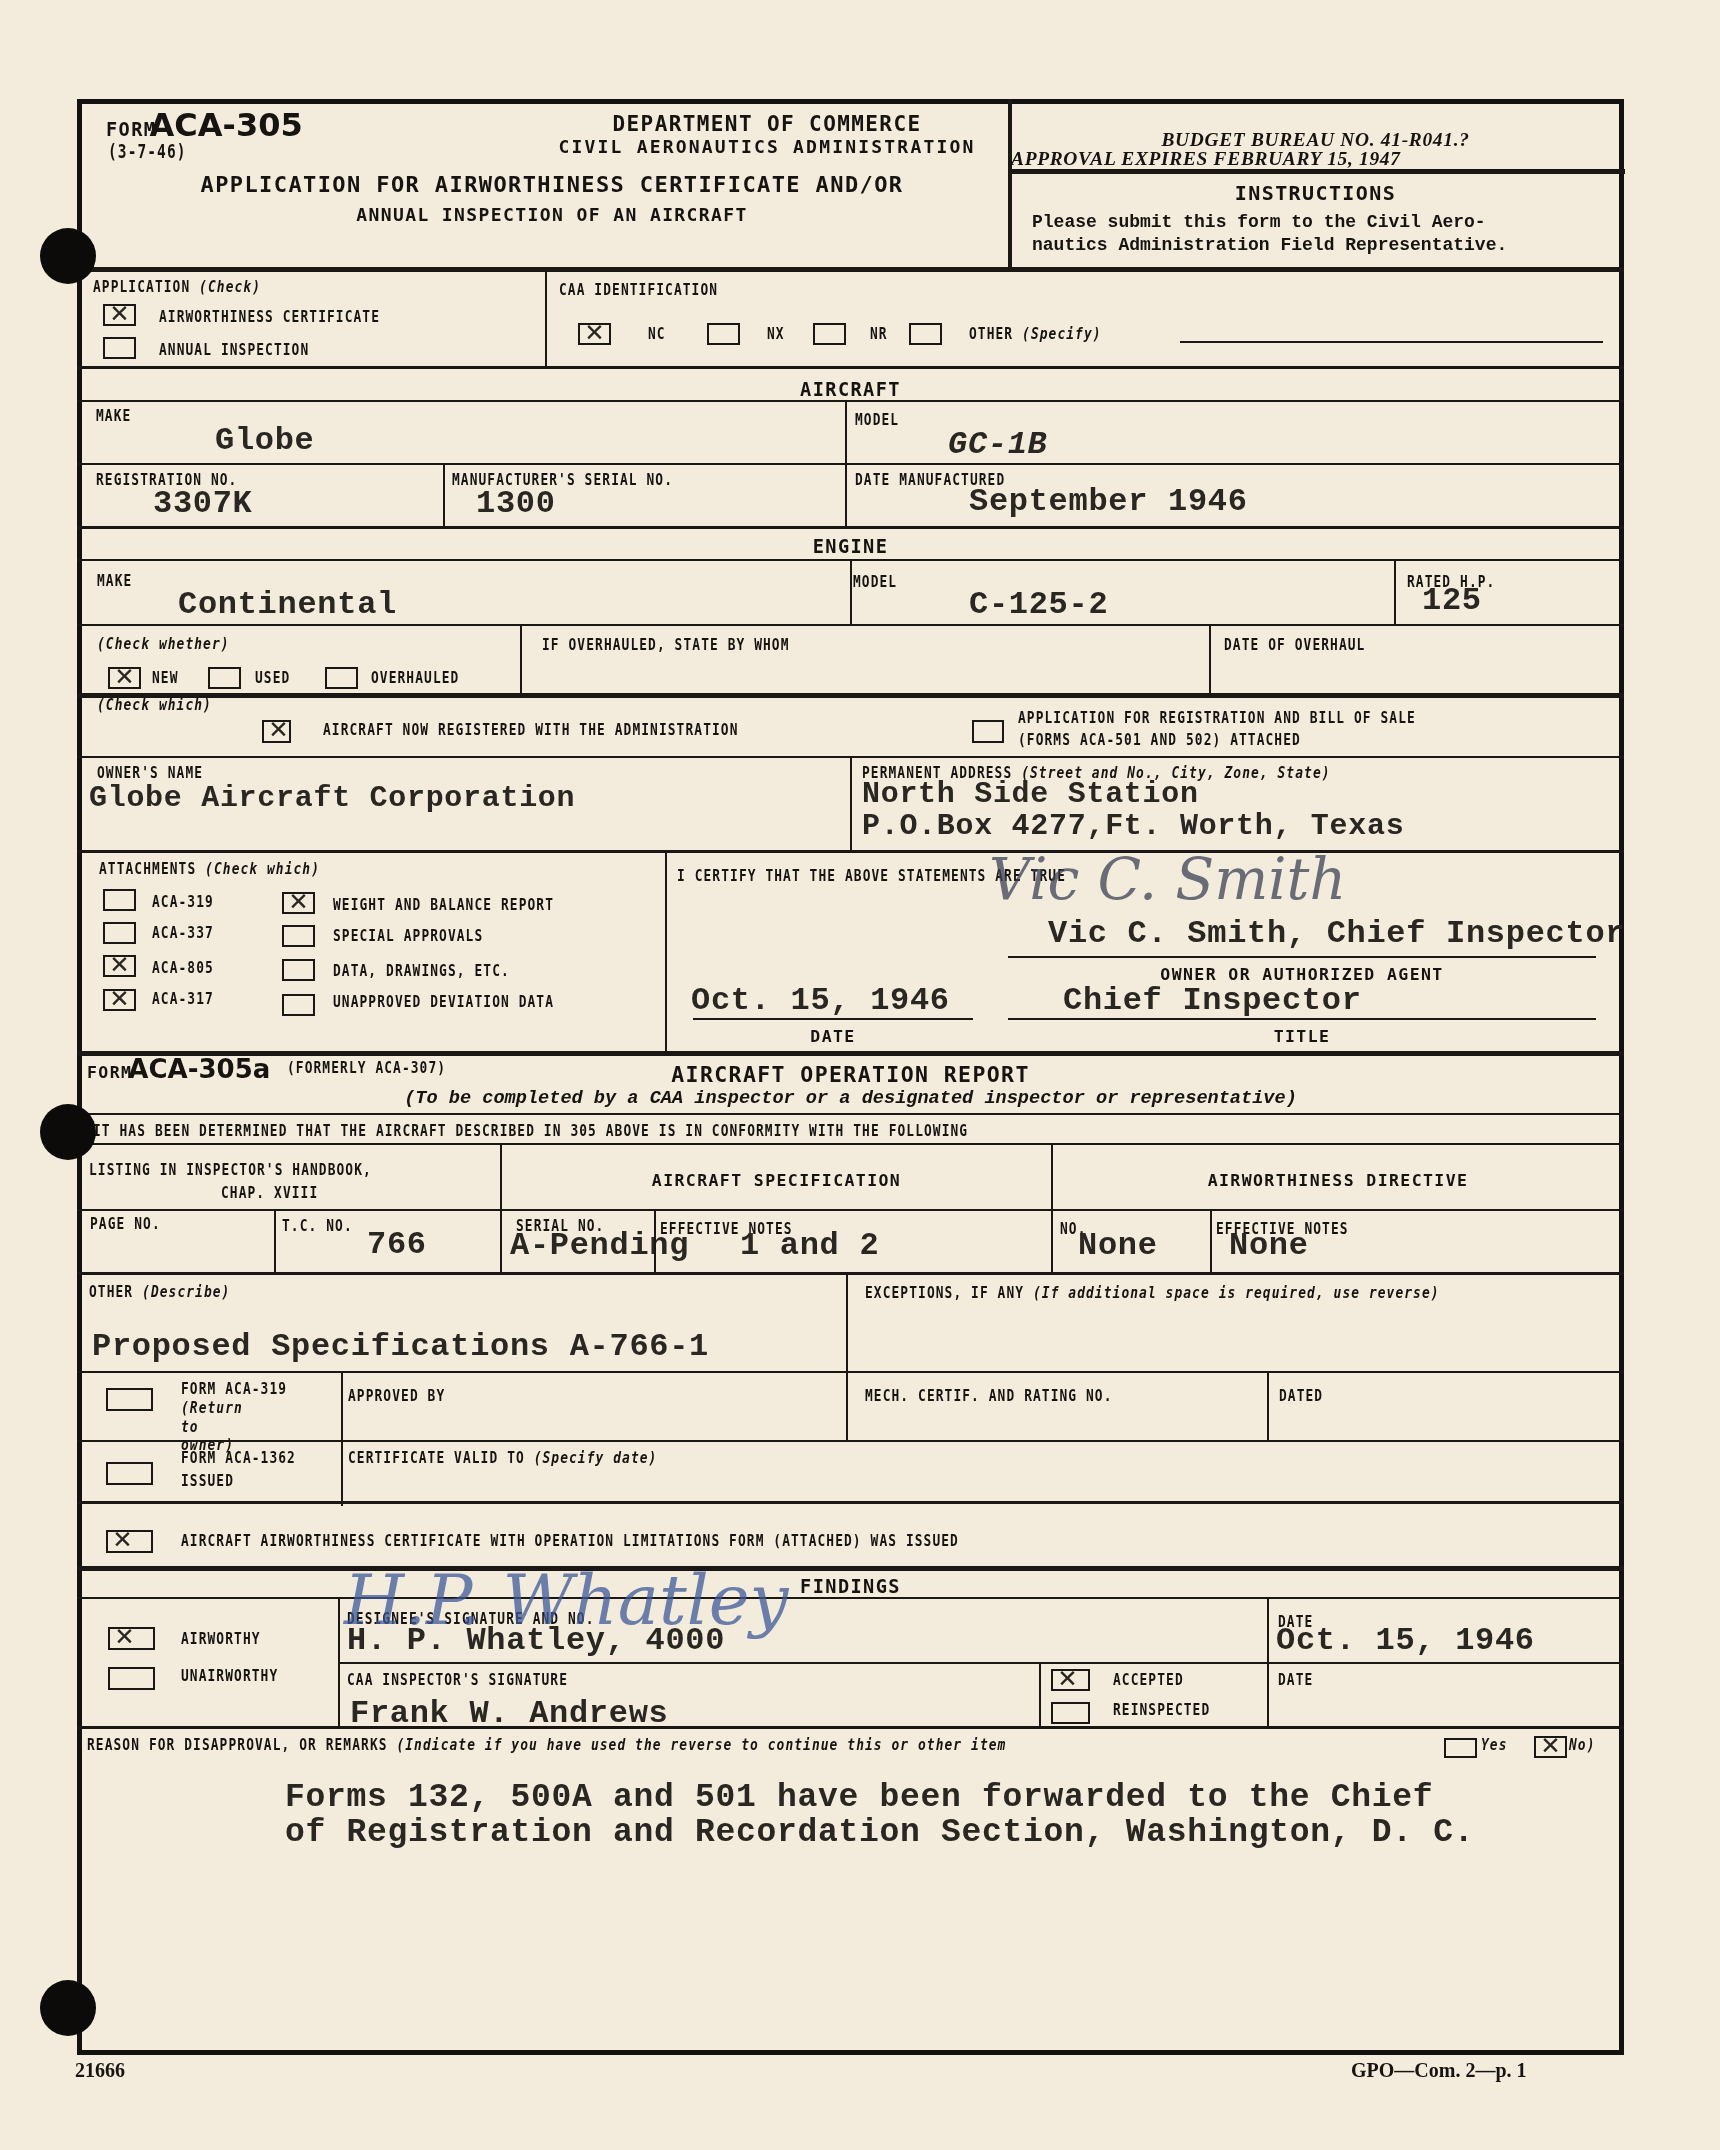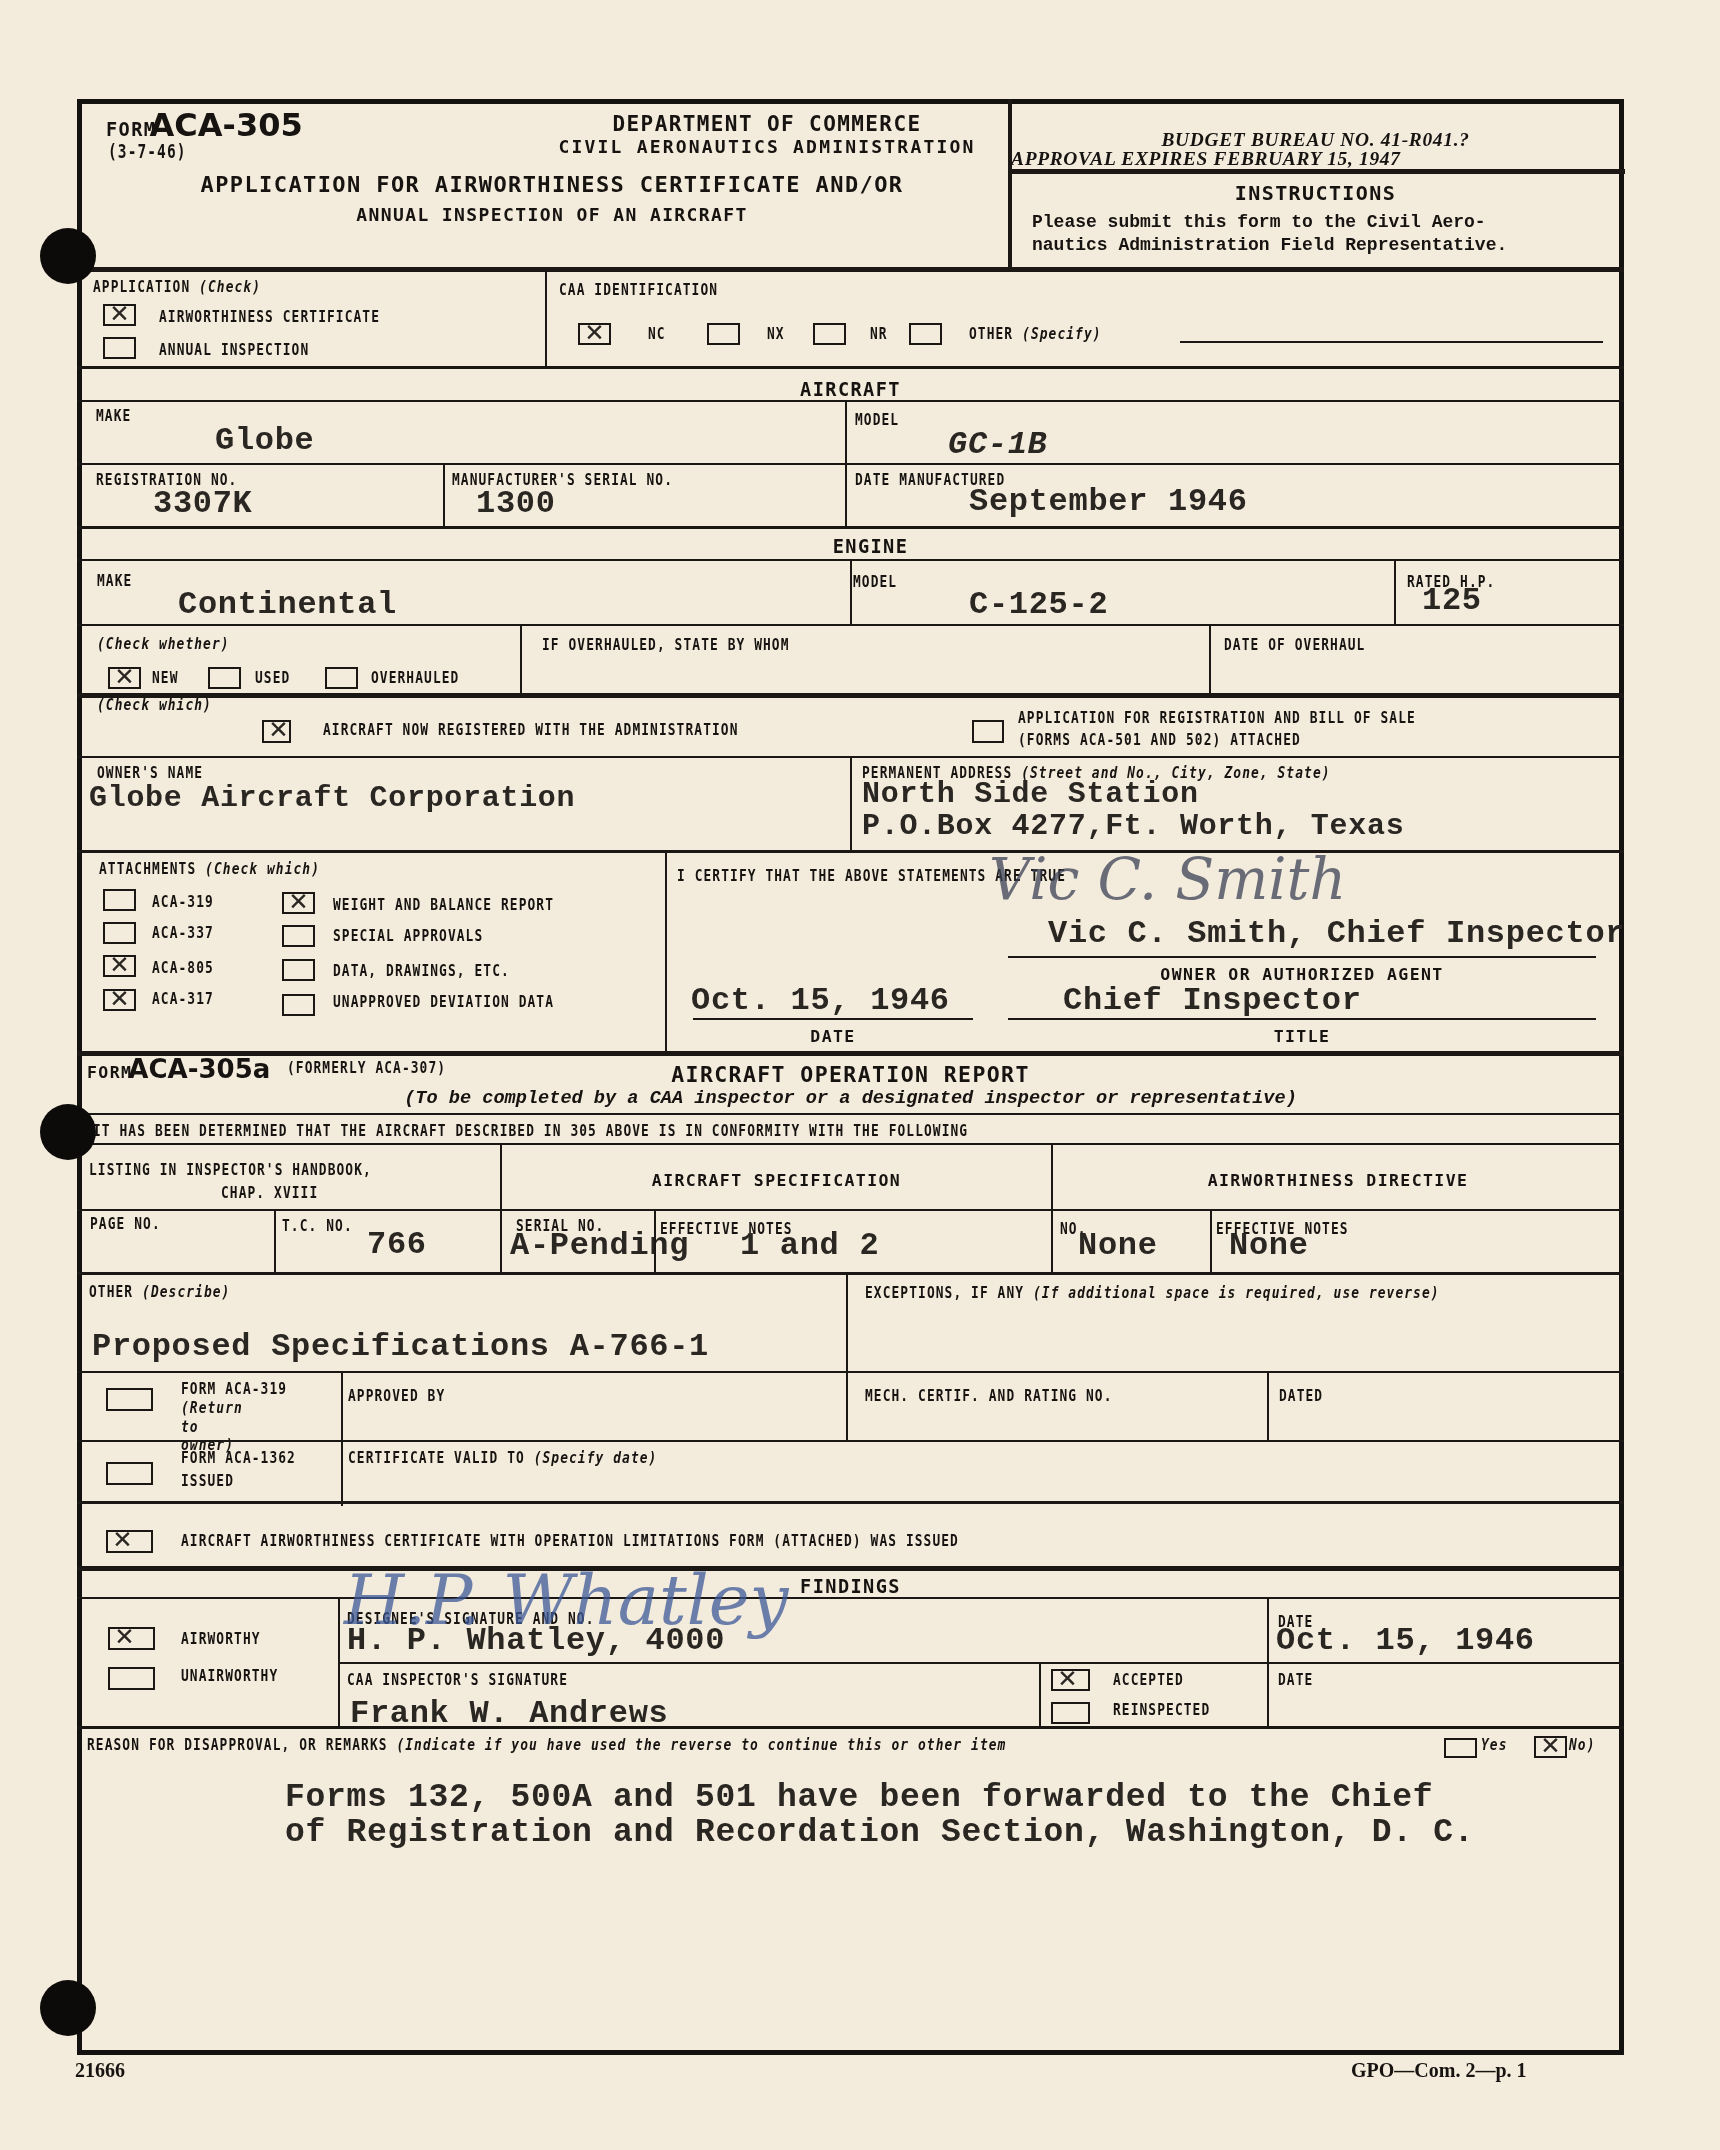--- a/index.html
+++ b/index.html
@@ -86,21 +86,21 @@
 <div class="lbl" style="left:96px;top:470px;">REGISTRATION NO.</div>
 <div class="typed" style="left:153px;top:485px;">3307K</div>
 <div class="vl" style="left:443px;top:463px;height:65px;"></div>
 <div class="lbl" style="left:452px;top:470px;">MANUFACTURER'S SERIAL NO.</div>
 <div class="typed" style="left:476px;top:485px;">1300</div>
 <div class="lbl" style="left:855px;top:470px;">DATE MANUFACTURED</div>
 <div class="typed" style="left:969px;top:483px;">September 1946</div>
 
 <div class="hl" style="left:77px;top:526px;width:1547px;"></div>
 
-<div class="lbl center" style="left:77px;top:536px;width:1547px;font-size:18.6px;padding-left:20px;">ENGINE</div>
+<div class="lbl center" style="left:77px;top:536px;width:1547px;font-size:18.6px;">ENGINE</div>
 <div class="hl thin" style="left:77px;top:559px;width:1547px;"></div>
 <div class="lbl" style="left:97px;top:571px;">MAKE</div>
 <div class="typed" style="left:178px;top:586px;">Continental</div>
 <div class="vl" style="left:850px;top:559px;height:65px;"></div>
 <div class="lbl" style="left:853px;top:572px;">MODEL</div>
 <div class="typed" style="left:969px;top:586px;">C-125-2</div>
 <div class="vl" style="left:1394px;top:559px;height:65px;"></div>
 <div class="lbl" style="left:1407px;top:572px;">RATED H.P.</div>
 <div class="typed" style="left:1422px;top:582px;">125</div>
 

